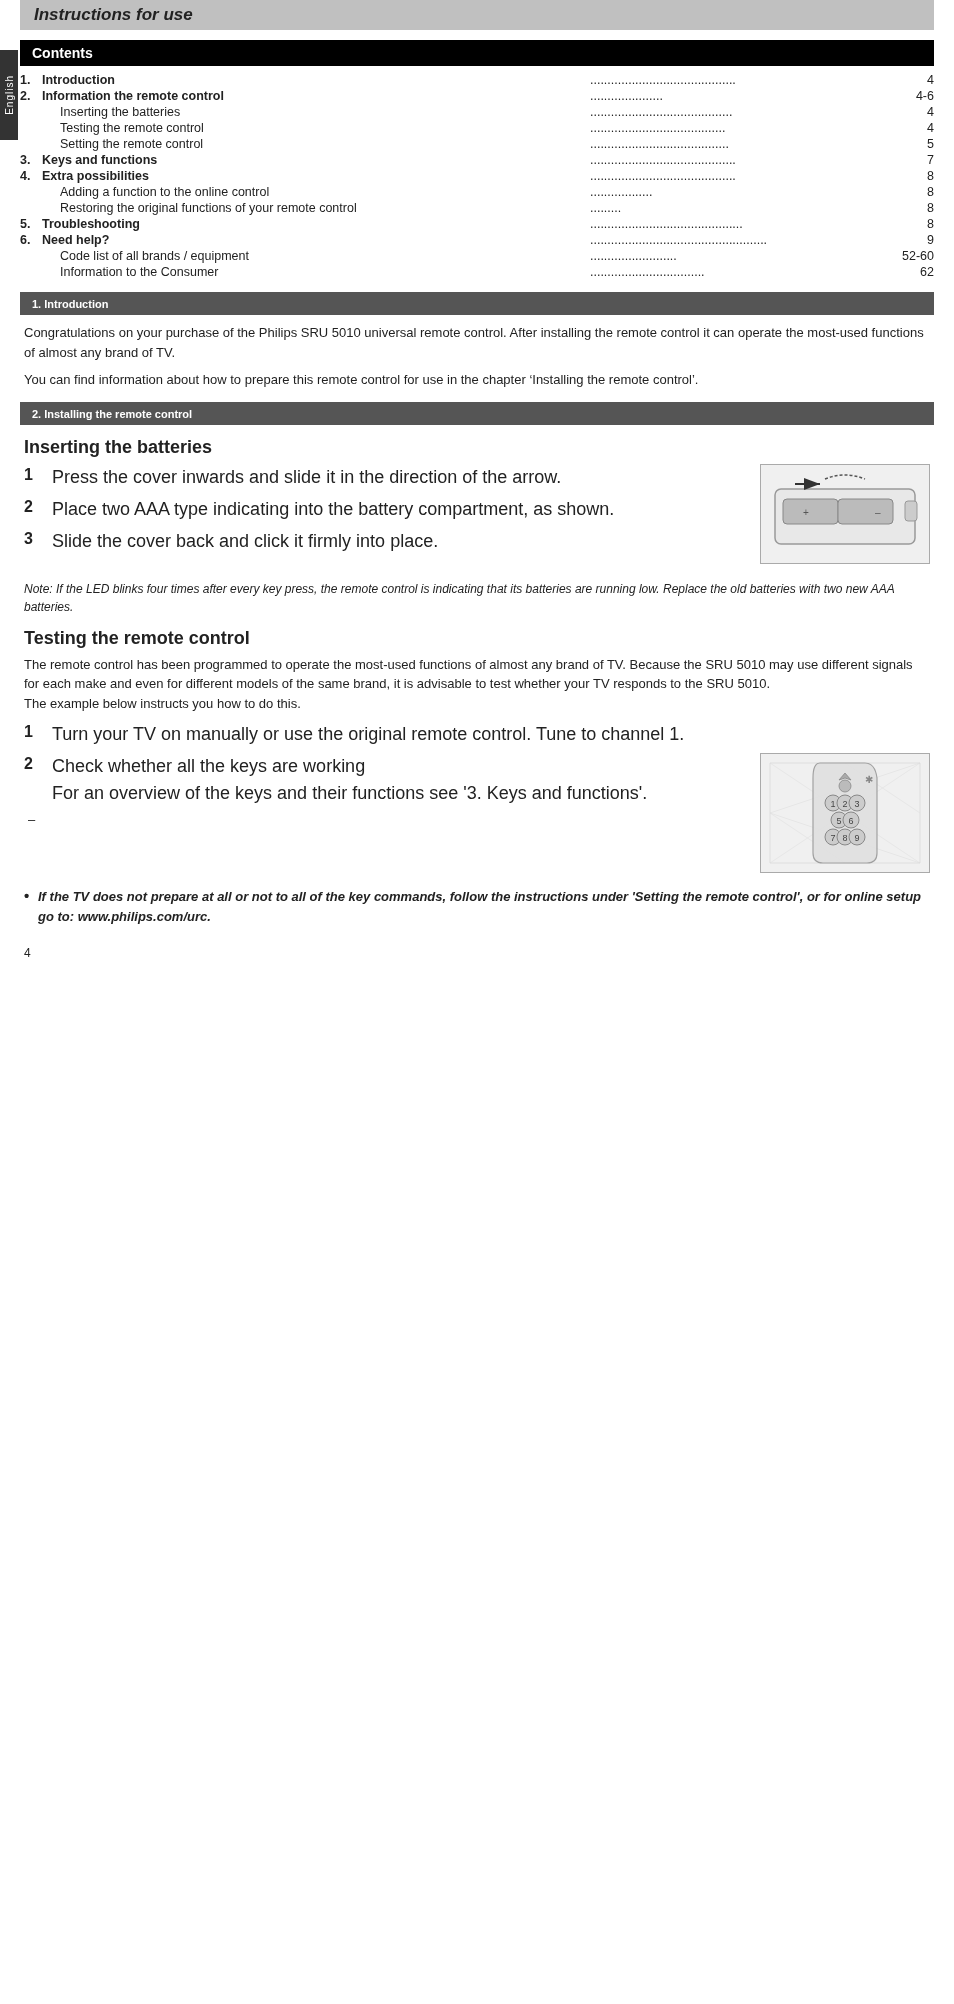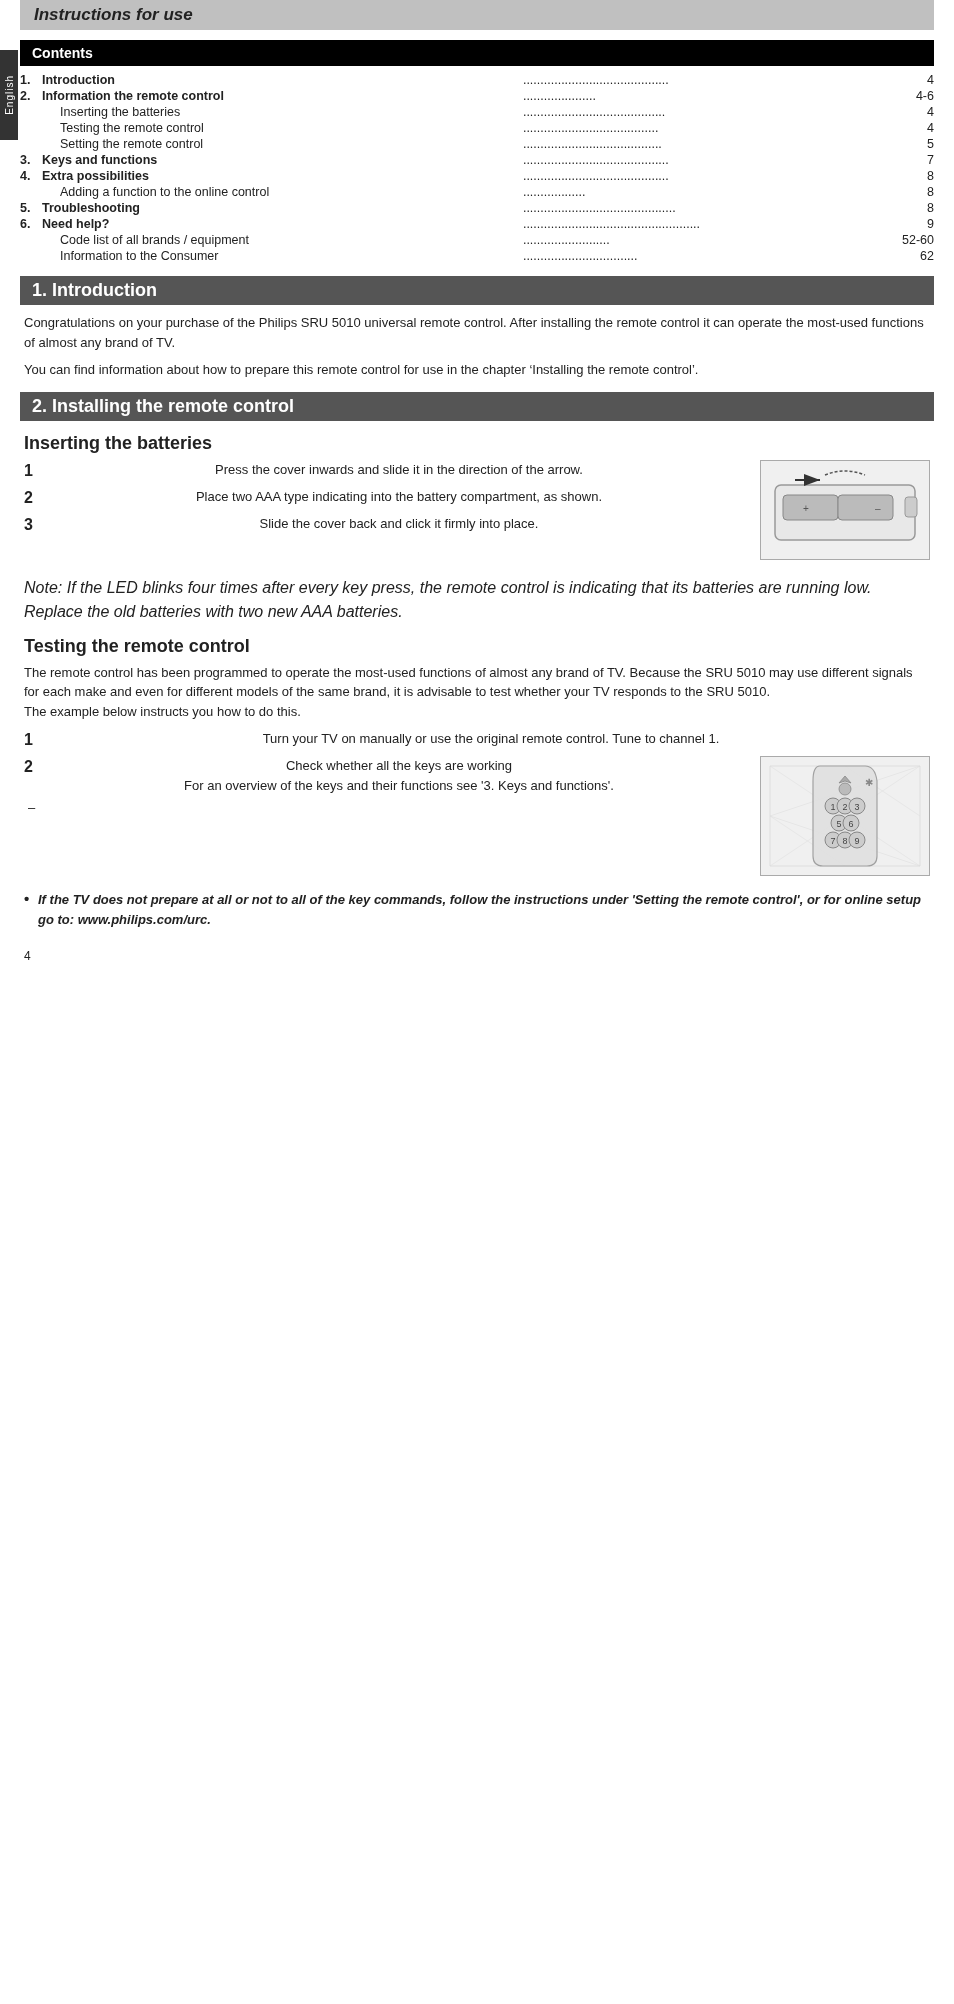--- a/index.html
+++ b/index.html
@@ -99,21 +99,21 @@
 
     
     .section-header {
       background: #555;
       padding: 4px 12px;
       margin-bottom: 8px;
       margin-top: 12px;
     }
     .section-header span {
       color: #fff;
-      font-size: 18px;
+      font-size: 11px;
       font-weight: bold;
     }
 
     
     .body-text {
       font-size: 13px;
       line-height: 1.5;
       margin-bottom: 8px;
       padding: 0 4px;
     }
@@ -139,38 +139,37 @@
       align-items: flex-start;
     }
     .step-num {
       font-size: 16px;
       font-weight: bold;
       min-width: 22px;
       margin-right: 6px;
       line-height: 1.4;
     }
     .step-text {
-      font-size: 13px;
+      font-size: 18px;
       line-height: 1.5;
       flex: 1;
-      text-align: center;
     }
 
     
     .float-img {
       float: right;
       margin-left: 14px;
       margin-bottom: 6px;
       border: 1px solid #999;
       background: #f5f5f5;
     }
 
     
     .note-text {
-      font-size: 16px;
+      font-size: 12px;
       font-style: italic;
       line-height: 1.5;
       margin: 10px 4px;
       color: #222;
     }
 
     
     .dash-item {
       display: flex;
       align-items: flex-start;
@@ -316,20 +315,26 @@
       <tr>
         <td class="num"><strong>4.</strong></td>
         <td class="label"><strong>Extra possibilities</strong></td>
         <td class="dots">&nbsp;..........................................</td>
         <td class="pg">8</td>
       </tr>
       <tr>
         <td class="num"></td>
         <td class="label normal">Adding a function to the online control</td>
         <td class="dots">&nbsp;..................</td>
+        <td class="pg">8</td>
+      </tr>
+      <tr>
+        <td class="num"></td>
+        <td class="label normal">Restoring the original functions of your remote control</td>
+        <td class="dots">&nbsp;.........</td>
         <td class="pg">8</td>
       </tr>
 
       <tr>
         <td class="num"><strong>5.</strong></td>
         <td class="label"><strong>Troubleshooting</strong></td>
         <td class="dots">&nbsp;............................................</td>
         <td class="pg">8</td>
       </tr>
 

